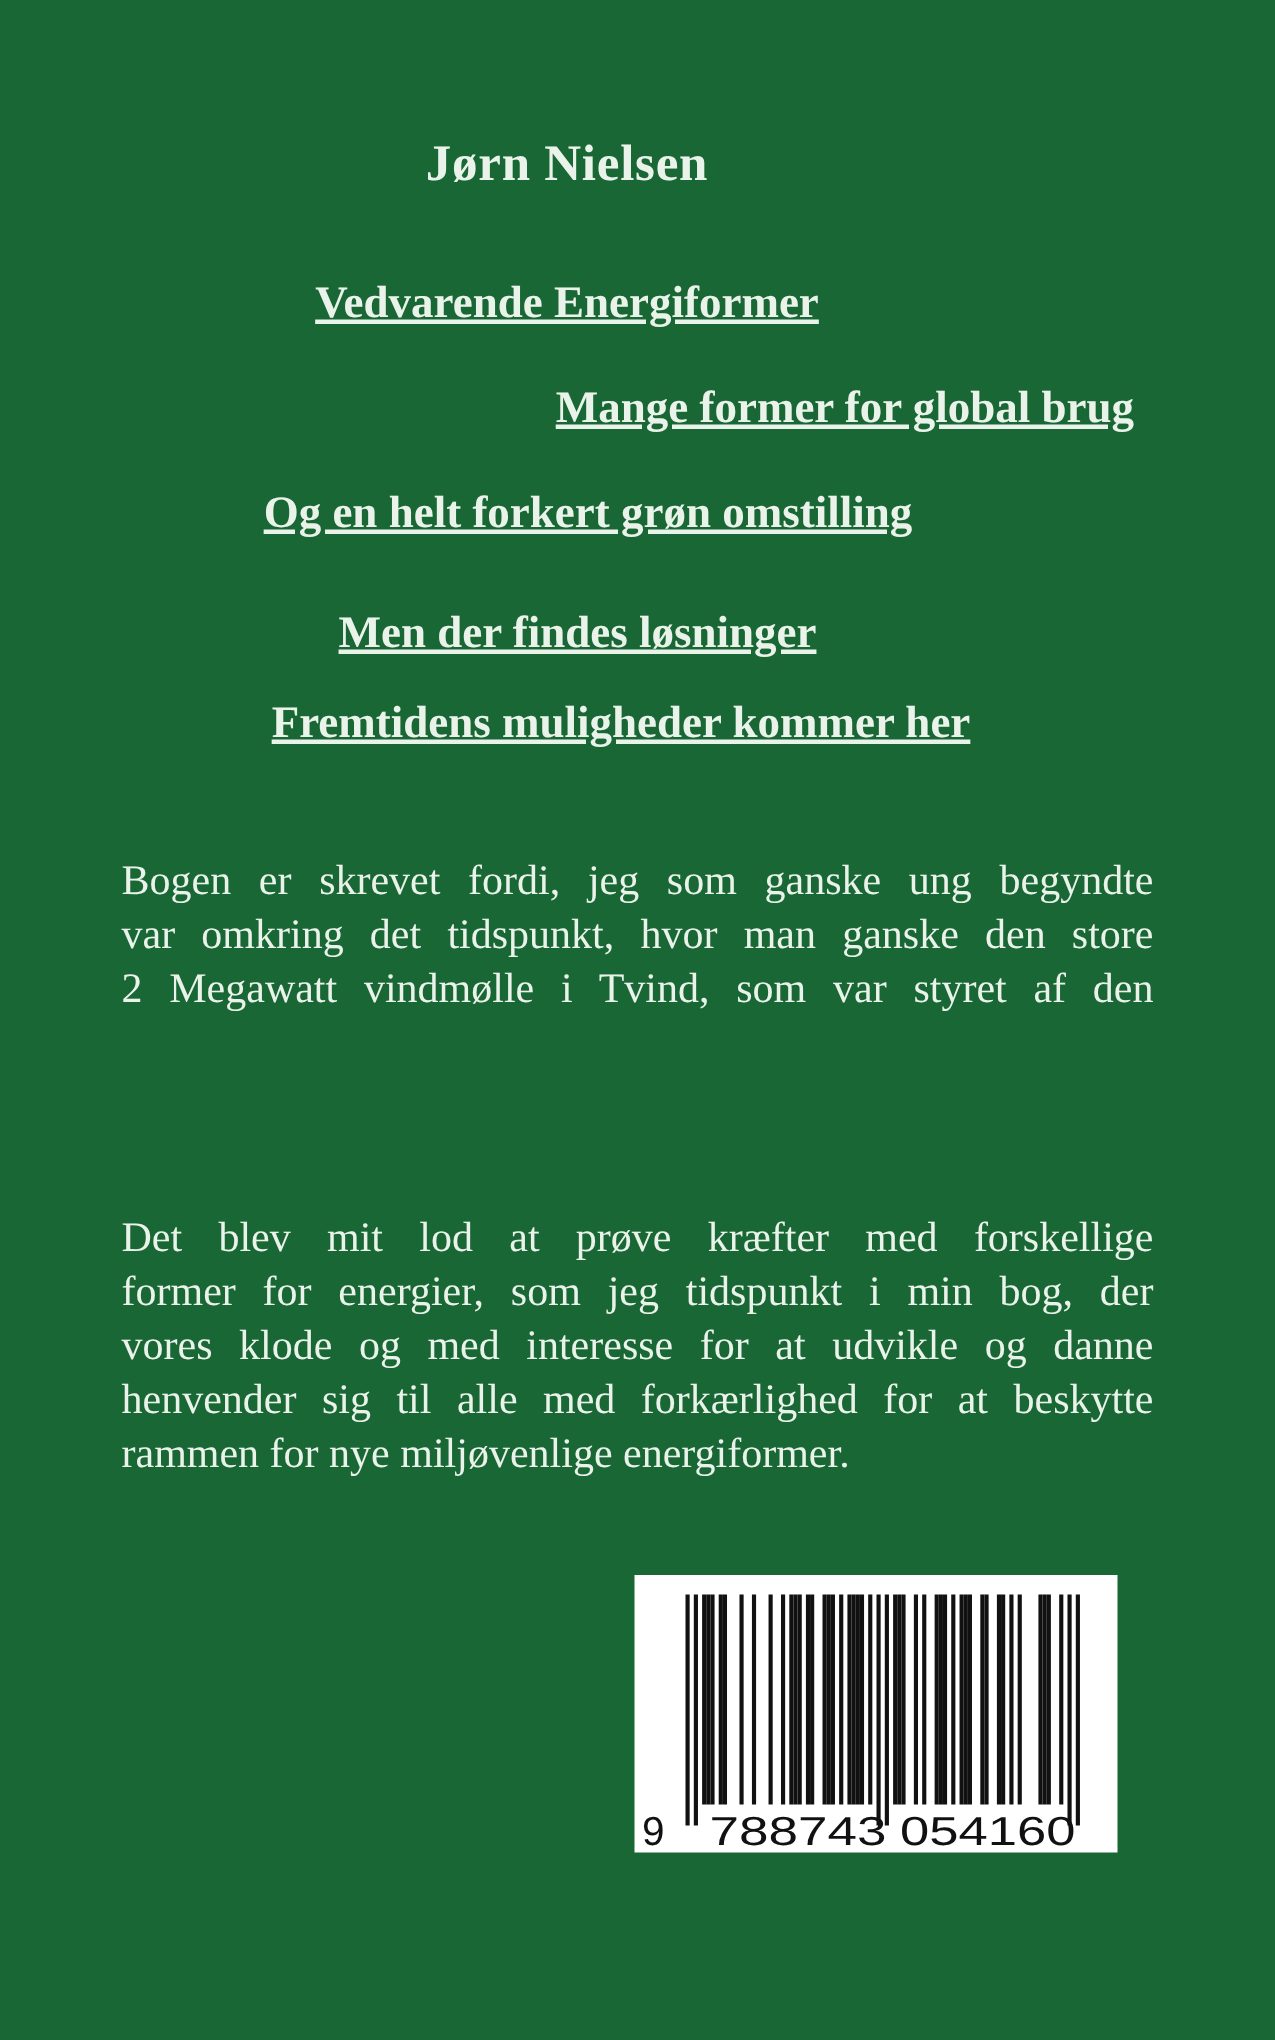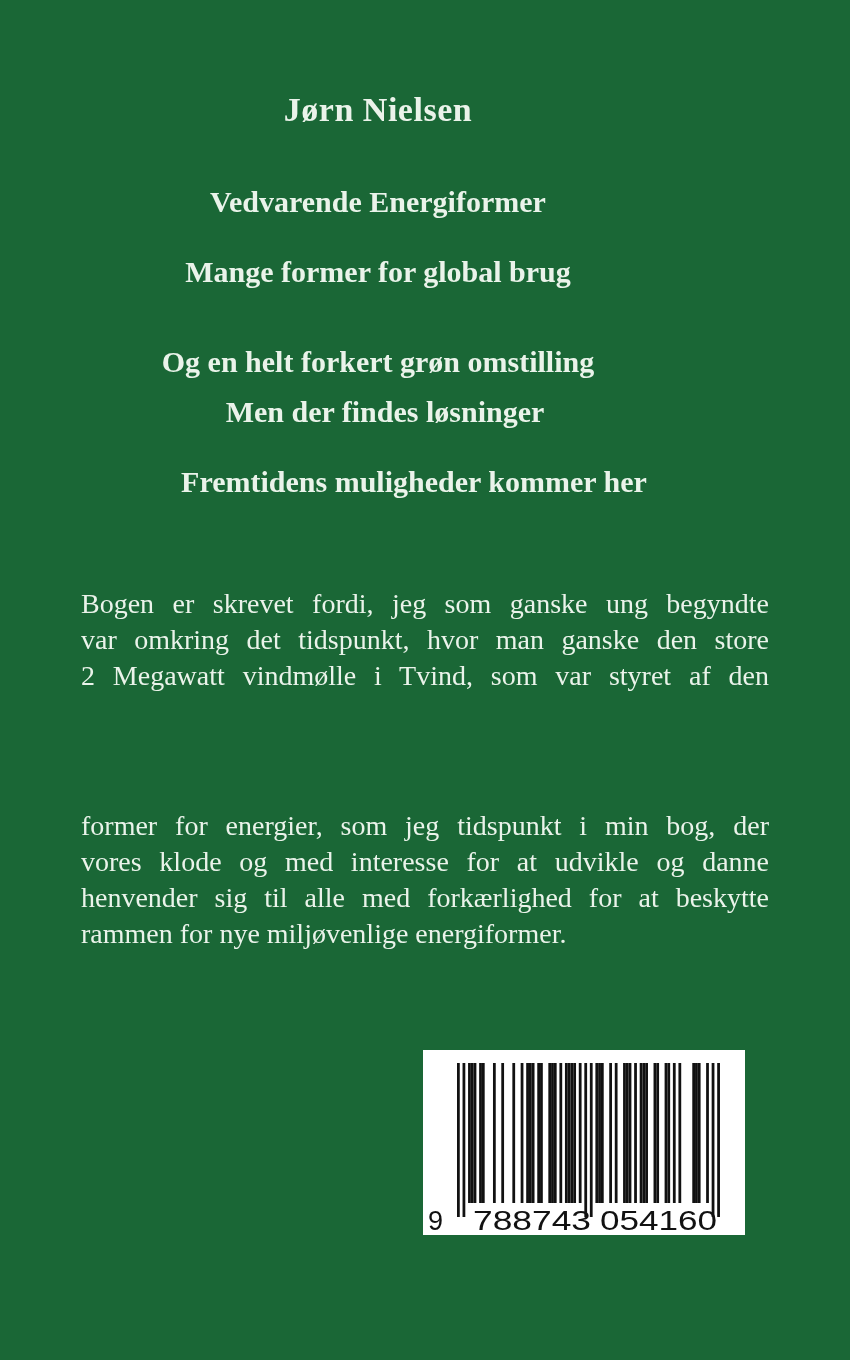--- a/index.html
+++ b/index.html
@@ -33,34 +33,35 @@
     letter-spacing: 0.5px;
   }
   .subtitle {
     position: absolute;
     left: 0;
     width: 100%;
     text-align: center;
     font-size: 30px;
     font-weight: bold;
     line-height: 36px;
+    text-decoration: underline;
   }
   .s1 { top: 184px; }
-  .s2 { top: 254px; }
-  .s3 { top: 344px; }
-  .s4 { top: 394px; padding-left: 14px; }
+  .s2 { top: 254px; text-align: right; }
+  .s3 { top: 324px; margin-left: 14px; }
+  .s4 { top: 404px; padding-left: 14px; }
   .s5 { top: 464px; margin-left: 36px; }
   .para {
     position: absolute;
     left: 81px;
     width: 688px;
     font-size: 28px;
     line-height: 36px;
   }
-  .p1 { top: 586px; }
+  .p1 { top: 570px; }
   .p2 { top: 808px; }
   .jline {
     text-align: justify;
     text-align-last: justify;
   }
   .jline.last {
     text-align-last: left;
   }
   .barcode-box {
     position: absolute;
@@ -97,20 +98,21 @@
   <div class="subtitle s4">Men der findes løsninger</div>
   <div class="subtitle s5">Fremtidens muligheder kommer her</div>
 
   <div class="para p1">
     <div class="jline">Bogen er skrevet fordi, jeg som ganske ung begyndte</div>
     <div class="jline">var omkring det tidspunkt, hvor man ganske den store</div>
     <div class="jline">2 Megawatt vindmølle i Tvind, som var styret af den</div>
   </div>
 
   <div class="para p2">
+    <div class="jline">Det blev mit lod at prøve kræfter med forskellige</div>
     <div class="jline">former for energier, som jeg tidspunkt i min bog, der</div>
     <div class="jline">vores klode og med interesse for at udvikle og danne</div>
     <div class="jline">henvender sig til alle med forkærlighed for at beskytte</div>
     <div class="jline last">rammen for nye miljøvenlige energiformer.</div>
   </div>
 
   <div class="barcode-box">
     <svg viewBox="0 0 322 185" xmlns="http://www.w3.org/2000/svg">
       <g id="barcode-bars">
           <rect x="34.00" y="13" width="2.77" height="154" fill="#111111"></rect>

